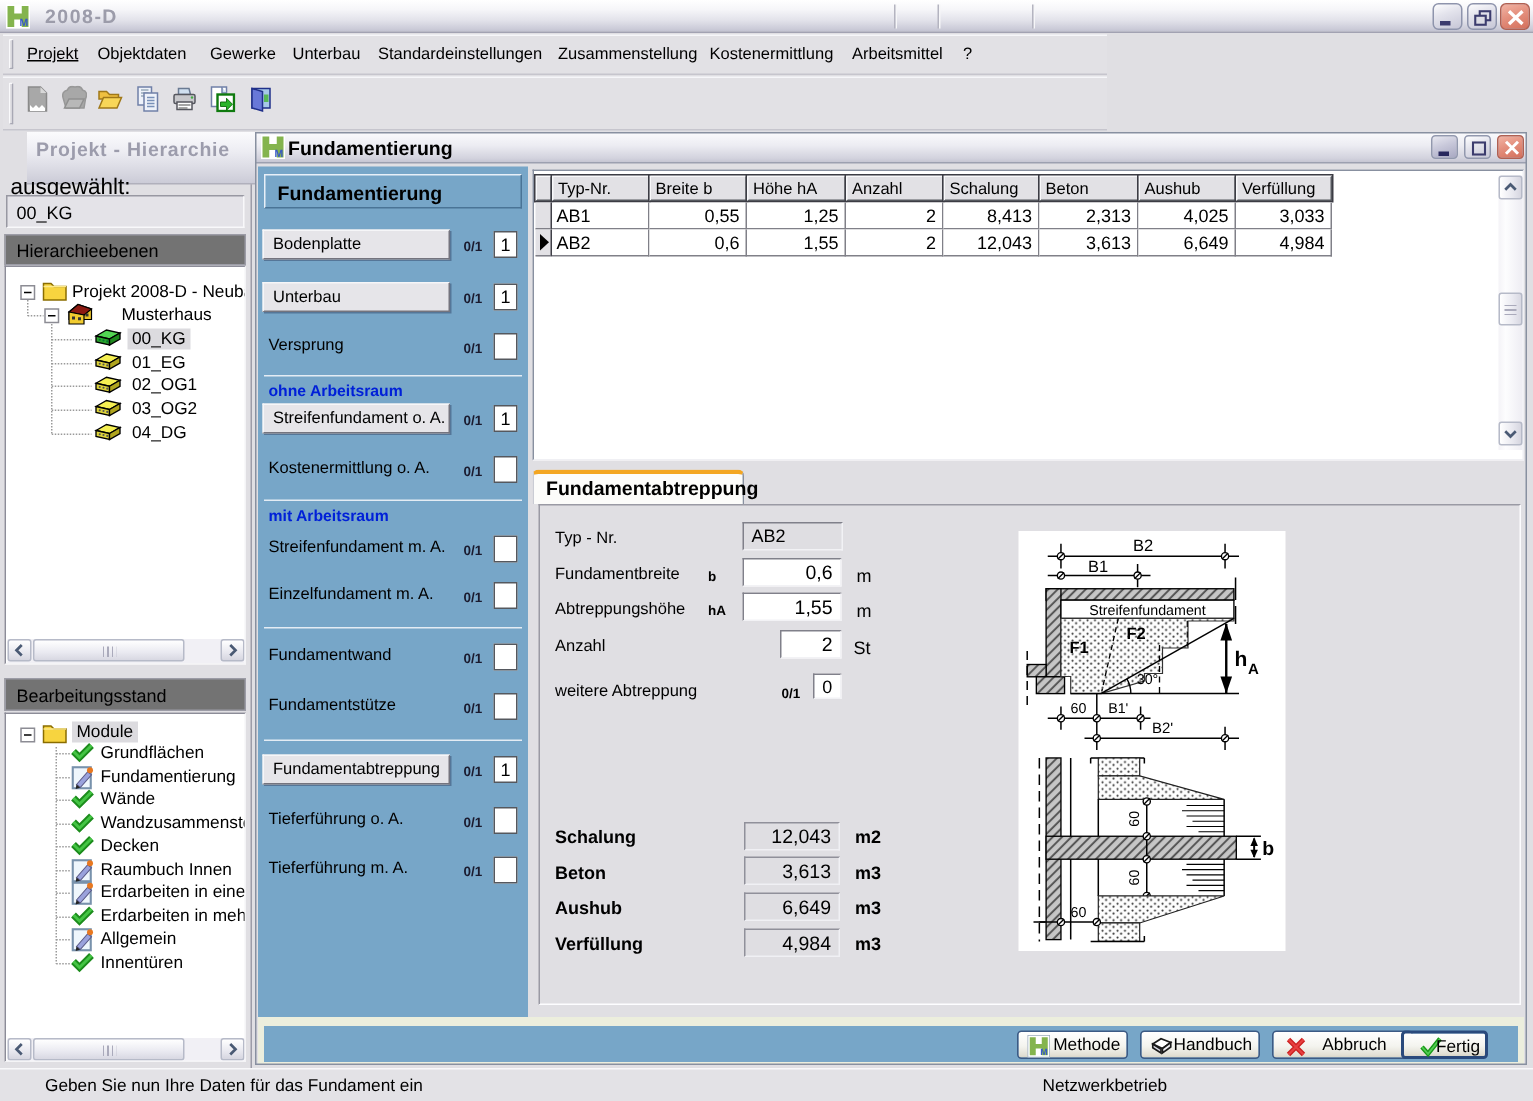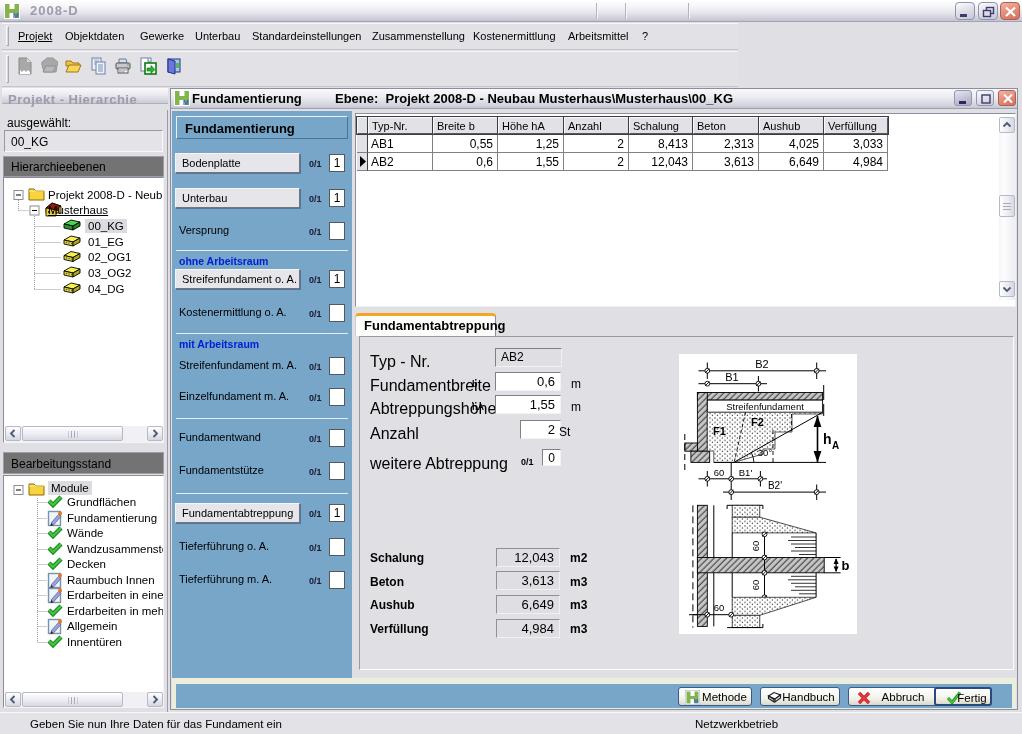--- a/index.html
+++ b/index.html
@@ -18,21 +18,21 @@
 
 #menubar { left:2px; top:23px; width:736px; height:27px; background:#e2e1e5;
   border-top:1px solid #f6f6f9; border-bottom:1px solid #c6c5cd;}
 .grip { width:3px; border-left:1px solid #fafafc; border-top:1px solid #fafafc; border-right:1px solid #a8a8b4; border-bottom:1px solid #a8a8b4; background:#d8d7dd; border-radius:1px;}
 .menuitem { top:30px; font-size:11px; }
 
 #toolbar { left:2px; top:51px; width:736px; height:36px; background:#e2e1e5;
   border-top:1px solid #f6f6f9; border-bottom:1px solid #c6c5cd; }
 .tbicon { top:57px; width:18px; height:18px; }
 
-#lp-header { left:2px; top:88px; width:166px; height:16px;
+#lp-header { left:18px; top:88px; width:166px; height:35px;
   background:linear-gradient(180deg,#fbfbfd 0%,#ececf2 40%,#d4d4de 85%,#cbcbd7 100%);
   border-bottom:1px solid #b0b0bc; }
 #lp-header span { position:absolute; left:6px; top:4px; font-size:13px; font-weight:bold; color:#9c9cac; letter-spacing:0.5px;}
 #leftpanel { left:2px; top:110px; width:166px; height:602px; background:#e0dfe3; border-right:1px solid #9c9ca8;}
 .sunken { border:1px solid; border-color:#9898a2 #f8f8fa #f8f8fa #9898a2; background:#e4e3e8; }
 .etched { border:1px solid #9c9ca6; background:#737373; }
 .treebox { background:#fff; border:1px solid; border-color:#8c8c98 #f4f4f6 #f4f4f6 #8c8c98; overflow:hidden; }
 .trow { position:absolute; left:0; font-size:11.5px; white-space:nowrap; }
 
 .hscroll { position:absolute; height:16px; background:#f1f0f5; }
@@ -74,21 +74,21 @@
 .gsel { position:absolute; left:1px; width:11px; height:18px; background:#e2e1e5; border-right:1px solid #404048; border-bottom:1px solid #808088;}
 
 .vsbtn { position:absolute; left:0; width:16px; height:16px; border-radius:2px; border:1px solid #b6bac8;
   background:linear-gradient(90deg,#ffffff,#e8e8ef 60%,#d6d6e0); text-align:center; line-height:15px; font-size:9px; color:#4a5a74;}
 
 #tab { left:185px; top:225px; width:141px; height:23px; background:#fcfcfa; border-radius:4px 4px 0 0;
   border-top:3px solid #f3a622; border-left:1px solid #caccd4; border-right:1px solid #8890a0;
   font-weight:bold; font-size:13px; padding:2px 0 0 8px; z-index:5; }
 #tabpanel { left:189px; top:248px; width:655px; height:334px; background:#e0dfe3;
   border:1px solid; border-color:#9a9aa4 #fdfdff #fdfdff #9a9aa4; }
-.flbl { position:absolute; left:10px; font-size:16px;text-align:right; }
+.flbl { position:absolute; left:10px; font-size:11px;text-align:right; }
 .fsub { position:absolute; left:112px; font-size:9px; font-weight:bold; }
 .funit { position:absolute; left:211px; font-size:12px; }
 .ffield { position:absolute; background:#fff; border:1px solid; border-color:#80808a #f2f2f5 #f2f2f5 #80808a;
   font-size:13px; text-align:right; padding:1px 5px 0 0; }
 .rofield { position:absolute; background:#dfdee2; border:1px solid; border-color:#80808a #f2f2f5 #f2f2f5 #80808a;
   font-size:12px; padding:1px 0 0 5px; }
 .rlbl { position:absolute; left:10px; font-size:12px; font-weight:bold; }
 .rfield { position:absolute; left:136px; width:64px; height:19px; background:#dfdee2;
   border:1px solid; border-color:#90909a #f0f0f4 #f0f0f4 #90909a; font-size:13px; text-align:right; padding:1px 5px 0 0;}
 .runit { position:absolute; left:210px; font-size:12px; font-weight:bold; }
@@ -177,21 +177,21 @@
 <div class="abs tbicon" style="left:164px;" id="tb7"><svg width="18" height="18">
       <rect x="4" y="2" width="12" height="13" fill="#a6c8e8" stroke="#20308a"></rect>
       <path d="M4 2 l7 2 v13 l-7 -2 z" fill="#6878d8" stroke="#20308a"></path>
       <rect x="12" y="6" width="3" height="5" fill="#58b858"></rect>
     </svg></div>
 
 <div class="abs" id="leftpanel"></div>
 <div class="abs" id="lp-header">
     <span>Projekt - Hierarchie</span>
   </div>
-<div class="abs" style="left:7px;top:116px;font-size:12px;">ausgewählt:</div>
+<div class="abs" style="left:7px;top:116px;font-size:15px;">ausgewählt:</div>
 <div class="abs sunken" style="left:4px;top:130px;width:159px;height:22px;font-size:12px;padding:4px 0 0 6px;">00_KG</div>
 <div class="abs etched" style="left:3px;top:156px;width:161px;height:21px;font-size:12px;padding:3px 0 0 7px;">Hierarchieebenen</div>
 
 <div class="abs treebox" style="left:3px;top:177px;width:161px;height:266px;" id="tree1">
   <svg width="159" height="248" style="position:absolute;left:0;top:0;">
     <g stroke="#9a9a9a" stroke-width="1" stroke-dasharray="1 1">
       <line x1="14.5" y1="22" x2="14.5" y2="32.5"></line>
         <line x1="14.5" y1="32.5" x2="25" y2="32.5"></line>
       <line x1="30.5" y1="38" x2="30.5" y2="111.5"></line>
       <line x1="30.5" y1="48.5" x2="57" y2="48.5"></line>
@@ -253,21 +253,21 @@
     <g transform="translate(0,63)">
         <path d="M60 46 l7-4 9 2 -7 4 z" fill="#f5ef52" stroke="#000" stroke-width="0.9"></path>
         <path d="M60 46 l9 2 v4 l-9-2 z" fill="#ded43a" stroke="#000" stroke-width="0.9"></path>
         <path d="M69 48 l7-4 v4 l-7 4 z" fill="#b0a51e" stroke="#000" stroke-width="0.9"></path>
         <circle cx="62.5" cy="48.5" r="0.7" fill="#555"></circle>
         <circle cx="65" cy="49" r="0.7" fill="#555"></circle>
         <circle cx="67.5" cy="49.6" r="0.7" fill="#555"></circle>
       </g>
   </svg>
   <div class="trow" style="left:44px;top:11px;">Projekt 2008-D - Neubau</div>
-  <div class="trow" style="left:44px;top:26px;text-decoration:underline;">Musterhaus</div>
+  <div class="trow" style="left:77px;top:26px;">Musterhaus</div>
   <div class="trow" style="left:81px;top:41px;background:#dcdbdf;padding:1px 3px 1px 3px;">00_KG</div>
   <div class="trow" style="left:84px;top:58px;">01_EG</div>
   <div class="trow" style="left:84px;top:73px;">02_OG1</div>
   <div class="trow" style="left:84px;top:89px;">03_OG2</div>
   <div class="trow" style="left:84px;top:105px;">04_DG</div>
   <div class="hscroll" style="left:1px;top:248px;width:158px;">
     <div class="sbtn" style="left:0;top:0;"><svg width="14" height="13" viewBox="0 0 14 13">
           <path d="M8.5 3 L5 6.5 L8.5 10" fill="none" stroke="#4a5a74" stroke-width="1.8"></path>
         </svg></div>
     <div class="sbtn" style="left:142px;top:0;"><svg width="14" height="13" viewBox="0 0 14 13">
@@ -353,21 +353,20 @@
 <div class="abs" id="mdi">
   <div class="abs" id="mdi-title"></div>
   <div class="abs" id="mdiicon" style="left:4px;top:2px;width:16px;height:16px;background:#fff;">
     <svg width="16" height="16">
         <rect width="16" height="16" fill="#fff"></rect>
         <path d="M1 1 h4.5 v5 h5 v-5 H15 v14 h-4.5 v-5 h-5 v5 H1 z" fill="#84b44e"></path>
         <text x="9" y="14.5" font-size="7" font-weight="bold" fill="#3858c8" font-family="Liberation Sans">M</text>
       </svg>
   </div>
   <div class="abs" style="left:22px;top:3px;font-size:13px;font-weight:bold;">Fundamentierung</div>
-  <div class="abs" style="left:165px;top:3px;font-size:13px;font-weight:bold;">Ebene:&nbsp; Projekt 2008-D - Neubau Musterhaus\Musterhaus\00_KG</div>
   <div class="abs mwbtn" style="left:784px;background:linear-gradient(160deg,#e8e8f0 0%,#c8c8da 45%,#a8a8c2 100%);"><svg width="18" height="16">
         <rect x="4" y="10" width="7" height="3" fill="#28285e"></rect>
       </svg></div>
   <div class="abs mwbtn" style="left:806px;"><svg width="18" height="16">
         <rect x="5" y="4" width="8" height="8" fill="none" stroke="#3c3c6e" stroke-width="1.4"></rect>
       </svg></div>
   <div class="abs mwbtn" id="mdi-close" style="left:828px;"><svg width="18" height="16">
         <path d="M5 3.5 L13 11.5 M13 3.5 L5 11.5" stroke="#fff" stroke-width="2"></path>
       </svg></div>
 
@@ -469,21 +468,21 @@
     <div class="flbl" style="top:40px;">Fundamentbreite</div>
     <div class="fsub" style="top:42px;">b</div>
     <div class="ffield" style="left:135px;top:35px;width:66px;height:19px;">0,6</div>
     <div class="funit" style="top:40px;">m</div>
     <div class="flbl" style="top:63px;">Abtreppungshöhe</div>
     <div class="fsub" style="top:65px;">hA</div>
     <div class="ffield" style="left:135px;top:58px;width:66px;height:19px;">1,55</div>
     <div class="funit" style="top:63px;">m</div>
     <div class="flbl" style="top:88px;">Anzahl</div>
     <div class="ffield" style="left:160px;top:83px;width:41px;height:19px;">2</div>
-    <div class="funit" style="left:199px;top:88px;text-align:right;">St</div>
+    <div class="funit" style="left:209px;top:88px;text-align:right;">St</div>
     <div class="flbl" style="top:118px;">weitere Abtreppung</div>
     <div class="fsub" style="left:161px;top:120px;">0/1</div>
     <div class="ffield" style="left:182px;top:112px;width:19px;height:17px;text-align:center;padding:1px 0 0 0;font-size:12px;">0</div>
 
     <div class="rlbl" style="top:214px;">Schalung</div>
     <div class="rfield" style="top:211px;">12,043</div>
     <div class="runit" style="top:214px;">m2</div>
     <div class="rlbl" style="top:238px;">Beton</div>
     <div class="rfield" style="top:234px;">3,613</div>
     <div class="runit" style="top:238px;">m3</div>

